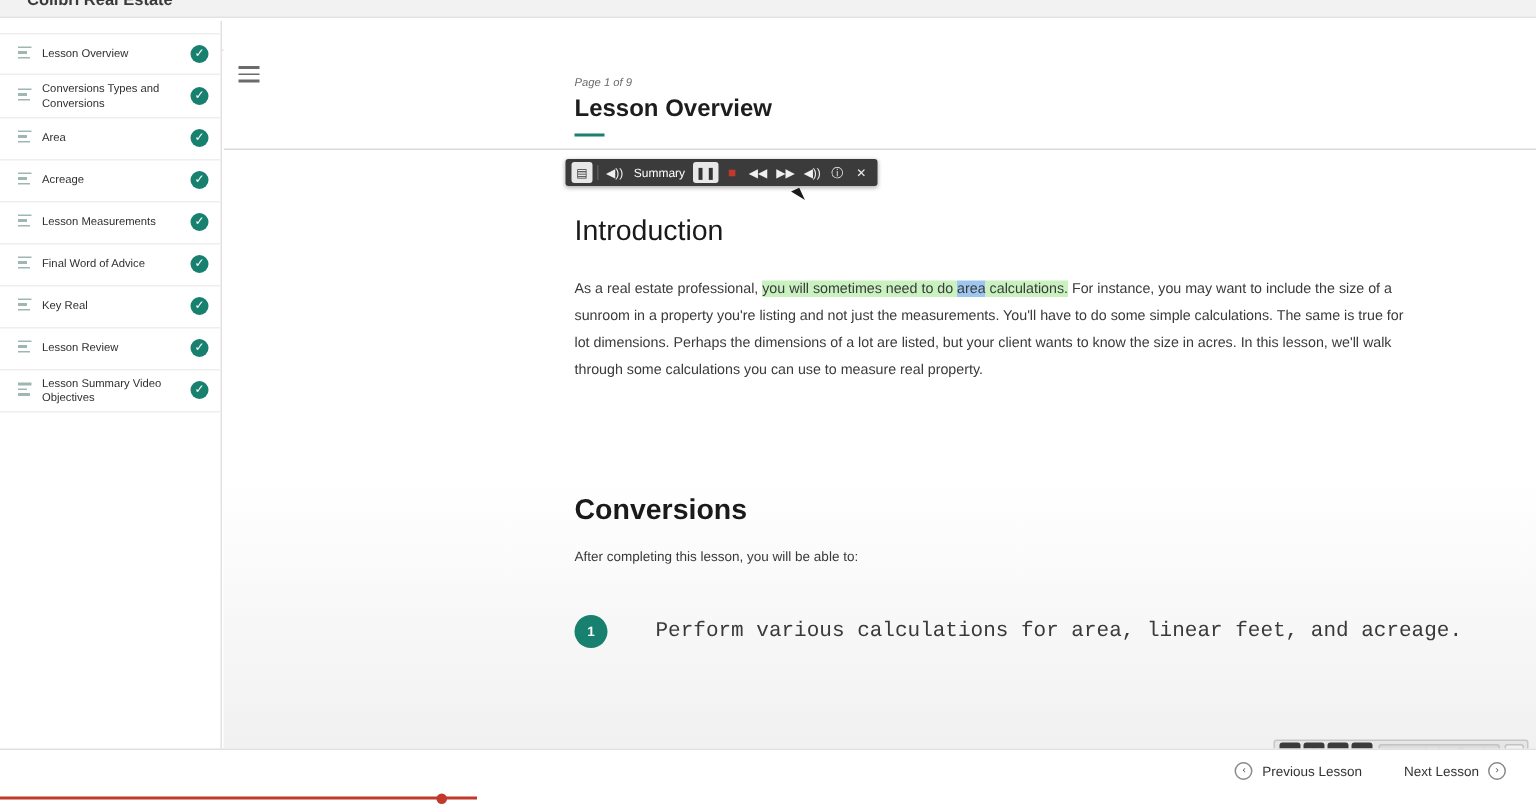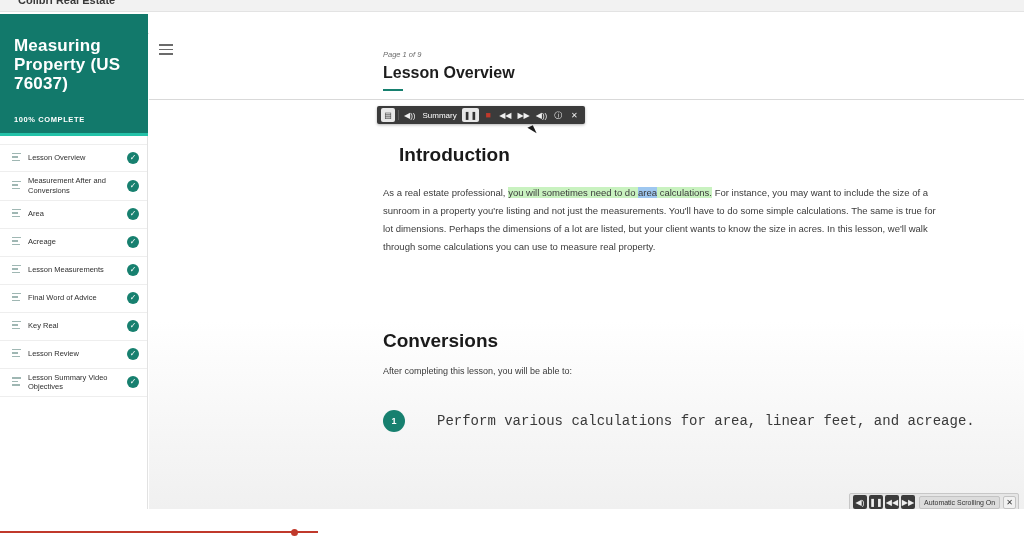--- a/index.html
+++ b/index.html
@@ -162,21 +162,21 @@
     position: absolute; left: 0; top: 0;
     border-left: 6px solid transparent;
     border-right: 0 solid transparent;
     border-top: 9px solid #1a1a1a;
     transform: rotate(-25deg);
   }
 
   
   .article { position: absolute; top: 130px; left: 234px; width: 560px; }
   .h2 {
-    font-size: 19px; font-weight: bold; color: #1a1a1a; margin: 0 0 18px 16px;
+    font-size: 19px; font-weight: normal; color: #1a1a1a; margin: 0 0 18px 0;
   }
   .para {
     font-size: 9.5px; line-height: 1.9; color: #3a3a3a; margin: 0;
   }
   .hl-green { background: #c9f2c0; }
   .hl-blue  { background: #9ec7f0; }
 
   .objectives-h2 {
     position: absolute; top: 300px; left: 234px;
     font-size: 19px; font-weight: bold; color: #1a1a1a;
@@ -265,45 +265,38 @@
 
   <div class="top-strip">
     <div class="top-strip-title">Colibri Real Estate</div>
   </div>
 
   <div class="home-bar">
     <div class="home-bar-label">Home</div>
   </div>
 
   <div class="sidebar">
-    <div class="sidebar-header">
-      <div class="sidebar-title">Measuring Property (US 76037)</div>
-      <div class="sidebar-progress">100% COMPLETE</div>
-      <div class="sidebar-progress-track">
-        <div class="sidebar-progress-fill"></div>
-      </div>
-    </div>
 
     <div class="lesson-list">
       <div class="lesson-item">
         <span class="lesson-bars">
             <i></i>
             <i></i>
             <i></i>
           </span>
         <span class="lesson-label">Lesson Overview</span>
         <span class="lesson-check">✓</span>
       </div>
       <div class="lesson-item">
         <span class="lesson-bars">
             <i></i>
             <i></i>
             <i></i>
           </span>
-        <span class="lesson-label">Measurement After and Conversions</span>
+        <span class="lesson-label">Conversions Types and Conversions</span>
         <span class="lesson-check">✓</span>
       </div>
       <div class="lesson-item">
         <span class="lesson-bars">
             <i></i>
             <i></i>
             <i></i>
           </span>
         <span class="lesson-label">Area</span>
         <span class="lesson-check">✓</span>
@@ -410,19 +403,31 @@
     <div class="scroll-bar">
       <span class="sb-btn">◀)</span>
       <span class="sb-btn">❚❚</span>
       <span class="sb-btn">◀◀</span>
       <span class="sb-btn">▶▶</span>
       <span class="sb-label">Automatic Scrolling On</span>
       <span class="sb-close">✕</span>
     </div>
   </div>
 
+  <div class="footer">
+    <div class="footer-nav">
+      <div class="nav-btn">
+        <span class="nav-circ">‹</span>
+        <span>Previous Lesson</span>
+      </div>
+      <div class="nav-btn">
+        <span>Next Lesson</span>
+        <span class="nav-circ">›</span>
+      </div>
+    </div>
+  </div>
 
   <div class="bottom-strip">
     <div class="bottom-strip-line"></div>
     <div class="bottom-strip-dot"></div>
   </div>
 
 </div>
 
 </body></html>

